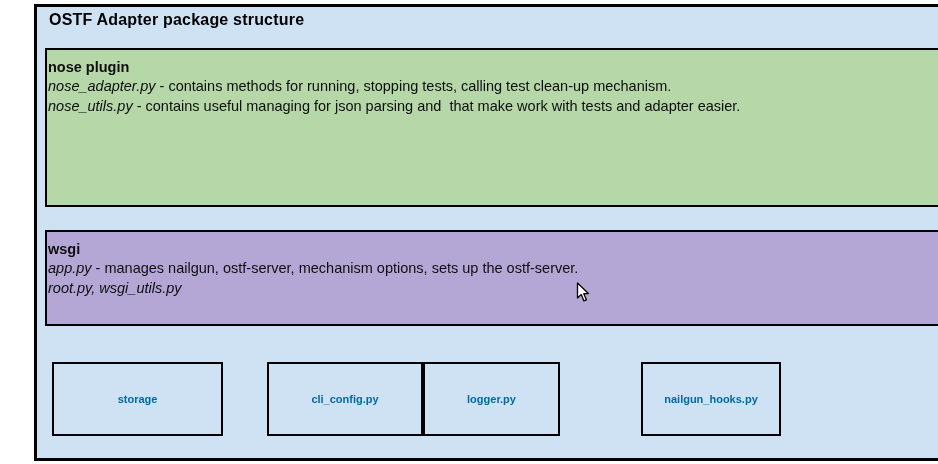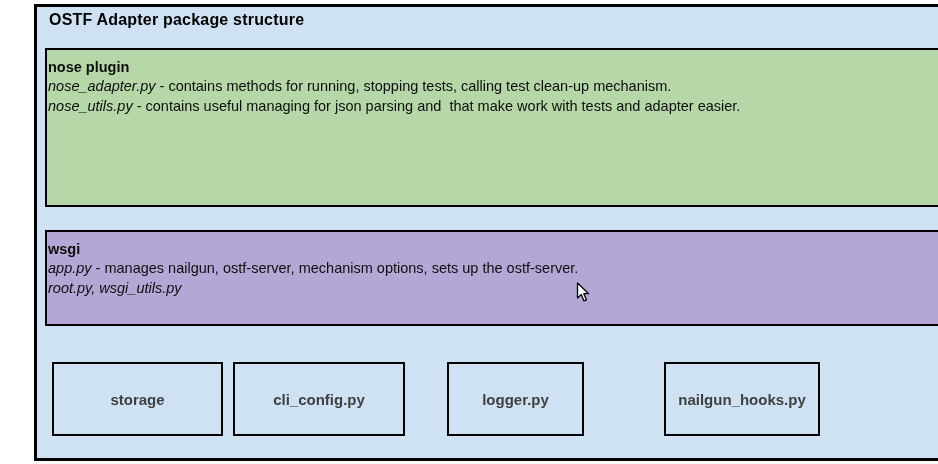--- a/index.html
+++ b/index.html
@@ -51,28 +51,28 @@
 
   .module-box {
     position: absolute;
     top: 362px;
     height: 74px;
     border: 2px solid #000000;
     background: #cfe2f3;
     display: flex;
     align-items: center;
     justify-content: center;
-    font-size: 15px;
+    font-size: 11px;
     font-weight: bold;
-    color: #404040;
+    color: #0369a1;
   }
   .module-box.b0 { left: 20px;  width: 171px; }
-  .module-box.b1 { left: 201px; width: 172px; }
-  .module-box.b2 { left: 415px; width: 137px; }
-  .module-box.b3 { left: 632px; width: 156px; text-align: center; }
+  .module-box.b1 { left: 235px; width: 156px; }
+  .module-box.b2 { left: 391px; width: 137px; }
+  .module-box.b3 { left: 609px; width: 140px; text-align: center; }
 
   .cursor {
     position: absolute;
     left: 544px; top: 282px;
     width: 14px; height: 21px;
     pointer-events: none;
   }
 </style>
 </head>
 <body>

